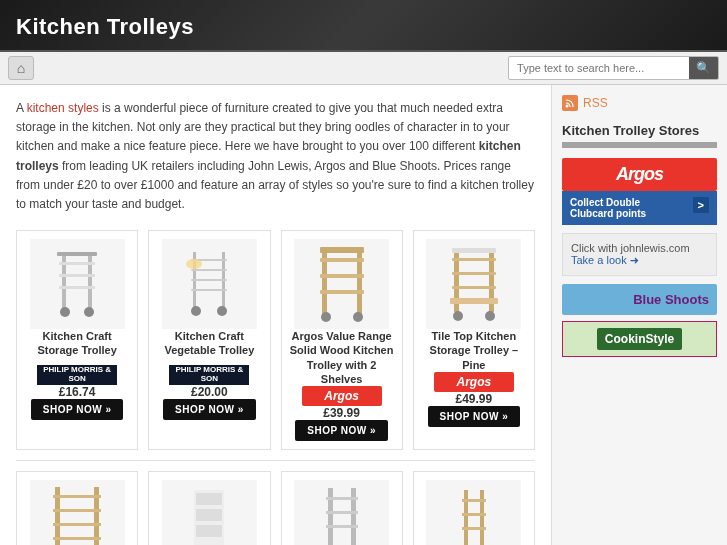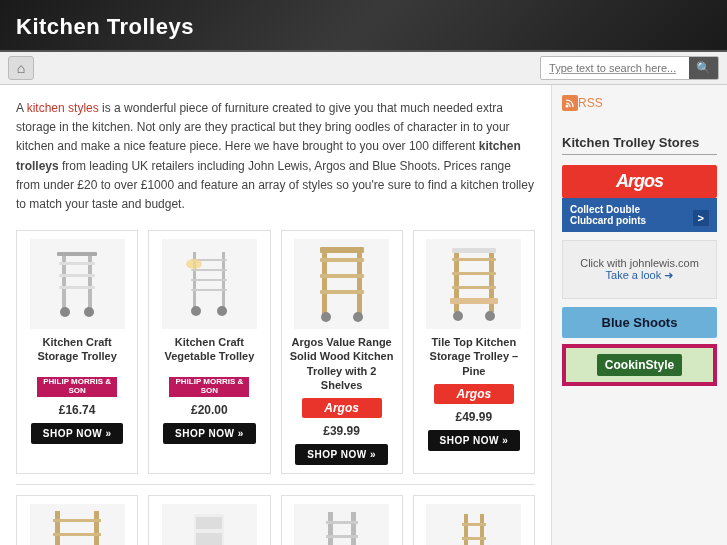--- a/index.html
+++ b/index.html
@@ -53,23 +53,22 @@
       border: 1px solid #bbb;
       background: #fff;
       border-radius: 2px;
       overflow: hidden;
     }
     .search-bar input {
       border: none;
       outline: none;
       padding: 4px 8px;
       font-size: 11px;
-      width: 148px;
+      width: 180px;
       color: #999;
-      text-decoration: underline;
     }
     .search-bar button {
       background: #555;
       border: none;
       color: #fff;
       padding: 4px 7px;
       cursor: pointer;
       font-size: 12px;
     }
 
@@ -109,21 +108,20 @@
       gap: 10px;
     }
 
     .product-card {
       border: 1px solid #e0e0e0;
       padding: 8px;
       background: #fff;
       display: flex;
       flex-direction: column;
       align-items: center;
-      gap: 6px;
     }
 
     .product-image {
       width: 95px;
       height: 90px;
       background: #f5f5f5;
       display: flex;
       align-items: center;
       justify-content: center;
       overflow: hidden;
@@ -169,44 +167,45 @@
     .sidebar {
       width: 175px;
       padding: 10px 10px;
       background: #f5f5f5;
       flex-shrink: 0;
     }
 
     .rss-link {
       display: flex;
       align-items: center;
+      gap: 5px;
       color: #e8834a;
       font-size: 12px;
       text-decoration: none;
-      margin-bottom: 24px;
+      margin-bottom: 12px;
     }
     .rss-icon {
       width: 16px;
       height: 16px;
       background: #e8834a;
       border-radius: 2px;
       display: flex;
       align-items: center;
       justify-content: center;
       color: #fff;
       font-size: 9px;
       font-weight: bold;
     }
 
     .sidebar-title {
       font-size: 13px;
       font-weight: bold;
       color: #333;
       margin-bottom: 10px;
-      border-bottom: 1px solid #a3a3a3;
+      border-bottom: 6px solid #a3a3a3;
       padding-bottom: 4px;
     }
 
     
     .store-card {
       margin-bottom: 8px;
     }
 
     .argos-card {
       background: #e8342a;
@@ -220,61 +219,60 @@
       letter-spacing: -1px;
     }
 
     .double-clubcard {
       background: #2a5fa5;
       color: #fff;
       padding: 6px 8px;
       font-size: 10px;
       font-weight: bold;
       display: flex;
-      align-items: flex-end;
+      align-items: flex-start;
       justify-content: space-between;
       cursor: pointer;
       gap: 42px;
     }
     .double-clubcard .arrow {
       background: #1a4a8a;
       padding: 2px 5px;
       border-radius: 1px;
       font-size: 11px;
     }
 
     .johnlewis-card {
       background: #eee;
       border: 1px solid #ddd;
-      padding: 16px;
+      padding: 8px;
       font-size: 11px;
       color: #555;
-      text-align: center;
       cursor: pointer;
     }
     .johnlewis-card a {
       color: #2a5fa5;
       text-decoration: none;
       font-size: 11px;
     }
 
     .blue-shoots-card {
       background: #6ab0d8;
-      color: #0f172a;
-      text-align: center;
+      color: #701a75;
+      text-align: right;
       padding: 8px;
       font-size: 13px;
       font-weight: bold;
       border-radius: 2px;
       margin-top: 8px;
     }
 
     .cookinstyle-card {
       background: #d4e8c2;
-      border: 4px solid #be185d;
+      border: 1px solid #be185d;
       padding: 6px;
       text-align: center;
       font-size: 11px;
       margin-top: 6px;
       cursor: pointer;
     }
     .cookinstyle-inner {
       background: #2d6a2d;
       color: #fff;
       padding: 4px 8px;
@@ -286,21 +284,21 @@
 
     .divider-line {
       border: none;
       border-top: 1px solid #e0e0e0;
       margin: 10px 0;
     }
 
     .pm-badge-wrap {
       width: 80px;
       height: 20px;
-      background: #be185d;
+      background: #0f172a;
       display: flex;
       align-items: center;
       justify-content: center;
     }
     .pm-text {
       color: #fff;
       font-size: 8px;
       font-weight: bold;
       text-align: center;
       line-height: 1.1;

